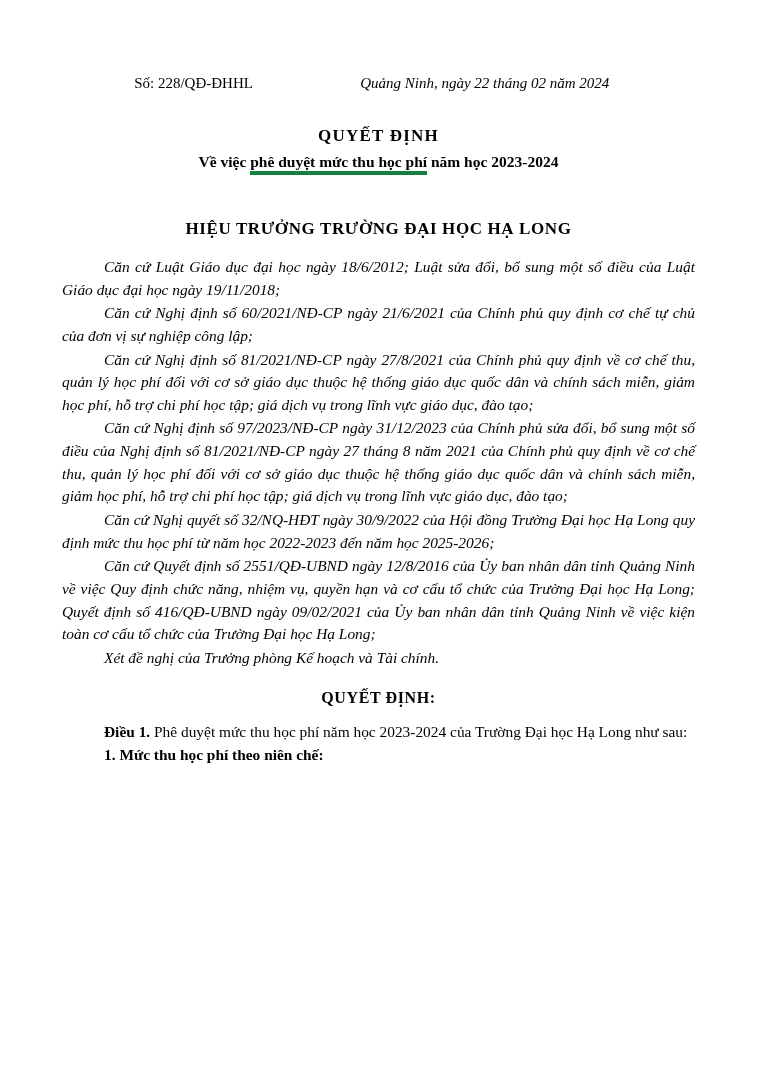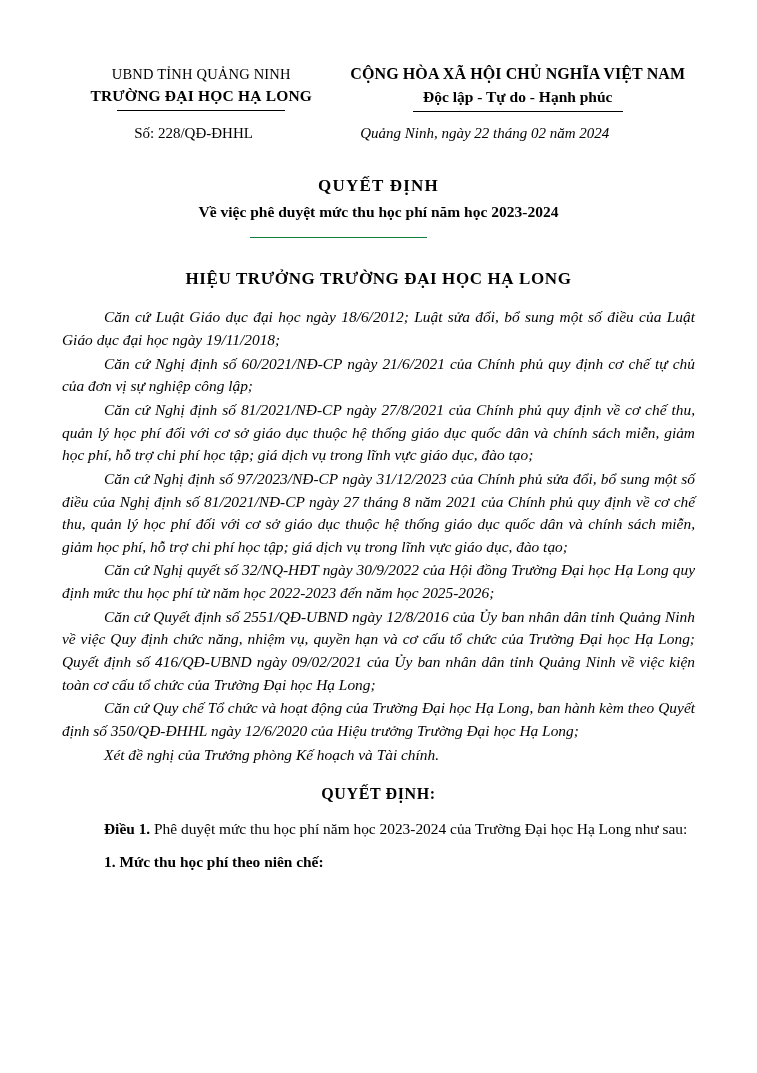--- a/index.html
+++ b/index.html
@@ -94,22 +94,22 @@
     font-weight: bold;
     font-size: 17px;
     letter-spacing: 1.2px;
   }
   .doc-subtitle {
     font-weight: bold;
     font-size: 15.5px;
     margin-top: 7px;
   }
   .doc-subtitle .uline {
-    border-bottom: 1px solid #15803d;
-    padding-bottom: 17px;
+    border-bottom: 4px solid #15803d;
+    padding-bottom: 1px;
   }
 
   .issuer {
     text-align: center;
     font-weight: bold;
     font-size: 17px;
     letter-spacing: 0.6px;
     margin-top: 48px;
   }
 
@@ -137,44 +137,31 @@
   }
   .article-para {
     text-indent: 42px;
     text-align: justify;
     margin-top: 12px;
   }
   .article-para b { font-weight: bold; }
   .sub-bold {
     text-indent: 42px;
     font-weight: bold;
-    margin-top: 11px;
   }
   .sub-plain {
     text-indent: 42px;
     margin-top: 11px;
   }
 </style>
 </head>
 <body>
 
 <div class="page">
 
-  <div class="header">
-    <div class="header-left">
-      <div class="org-line">UBND TỈNH QUẢNG NINH</div>
-      <div class="org-line bold">TRƯỜNG ĐẠI HỌC HẠ LONG</div>
-      <div class="rule rule-left"></div>
-    </div>
-    <div class="header-right">
-      <div class="nation-line">CỘNG HÒA XÃ HỘI CHỦ NGHĨA VIỆT NAM</div>
-      <div class="motto-line">Độc lập - Tự do - Hạnh phúc</div>
-      <div class="rule rule-right"></div>
-    </div>
-  </div>
 
   <div class="subhead">
     <div class="subhead-left">Số: 228/QĐ-ĐHHL</div>
     <div class="subhead-right">Quảng Ninh, ngày 22 tháng 02 năm 2024</div>
   </div>
 
   <div class="title-block">
     <div class="doc-title">QUYẾT ĐỊNH</div>
     <div class="doc-subtitle">
       <span>Về việc </span><span class="uline">phê duyệt mức thu học phí</span><span> năm học 2023-2024</span>
@@ -183,21 +170,20 @@
 
   <div class="issuer">HIỆU TRƯỞNG TRƯỜNG ĐẠI HỌC HẠ LONG</div>
 
   <div class="body-text">
     <div class="para">Căn cứ Luật Giáo dục đại học ngày 18/6/2012; Luật sửa đổi, bổ sung một số điều của Luật Giáo dục đại học ngày 19/11/2018;</div>
     <div class="para">Căn cứ Nghị định số 60/2021/NĐ-CP ngày 21/6/2021 của Chính phủ quy định cơ chế tự chủ của đơn vị sự nghiệp công lập;</div>
     <div class="para">Căn cứ Nghị định số 81/2021/NĐ-CP ngày 27/8/2021 của Chính phủ quy định về cơ chế thu, quản lý học phí đối với cơ sở giáo dục thuộc hệ thống giáo dục quốc dân và chính sách miễn, giảm học phí, hỗ trợ chi phí học tập; giá dịch vụ trong lĩnh vực giáo dục, đào tạo;</div>
     <div class="para">Căn cứ Nghị định số 97/2023/NĐ-CP ngày 31/12/2023 của Chính phủ sửa đổi, bổ sung một số điều của Nghị định số 81/2021/NĐ-CP ngày 27 tháng 8 năm 2021 của Chính phủ quy định về cơ chế thu, quản lý học phí đối với cơ sở giáo dục thuộc hệ thống giáo dục quốc dân và chính sách miễn, giảm học phí, hỗ trợ chi phí học tập; giá dịch vụ trong lĩnh vực giáo dục, đào tạo;</div>
     <div class="para">Căn cứ Nghị quyết số 32/NQ-HĐT ngày 30/9/2022 của Hội đồng Trường Đại học Hạ Long quy định mức thu học phí từ năm học 2022-2023 đến năm học 2025-2026;</div>
     <div class="para">Căn cứ Quyết định số 2551/QĐ-UBND ngày 12/8/2016 của Ủy ban nhân dân tỉnh Quảng Ninh về việc Quy định chức năng, nhiệm vụ, quyền hạn và cơ cấu tổ chức của Trường Đại học Hạ Long; Quyết định số 416/QĐ-UBND ngày 09/02/2021 của Ủy ban nhân dân tỉnh Quảng Ninh về việc kiện toàn cơ cấu tổ chức của Trường Đại học Hạ Long;</div>
-    <div class="para">Căn cứ Quy chế Tổ chức và hoạt động của Trường Đại học Hạ Long, ban hành kèm theo Quyết định số 350/QĐ-ĐHHL ngày 12/6/2020 của Hiệu trưởng Trường Đại học Hạ Long;</div>
     <div class="para">Xét đề nghị của Trưởng phòng Kế hoạch và Tài chính.</div>
 
     <div class="center-bold">QUYẾT ĐỊNH:</div>
 
     <div class="article-para">
       <b>Điều 1.</b><span> Phê duyệt mức thu học phí năm học 2023-2024 của Trường Đại học Hạ Long như sau:</span>
     </div>
 
     <div class="sub-bold">1. Mức thu học phí theo niên chế:</div>
   </div>

